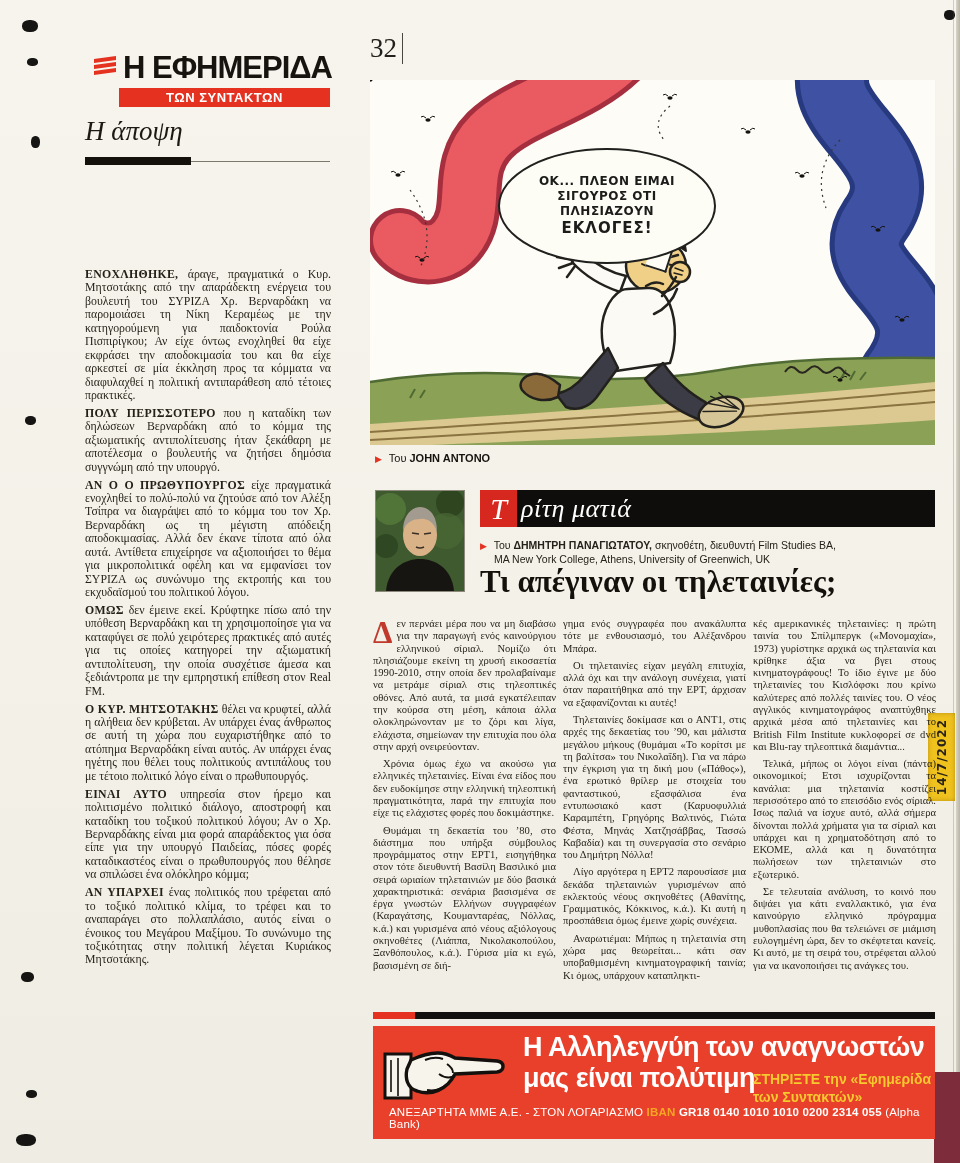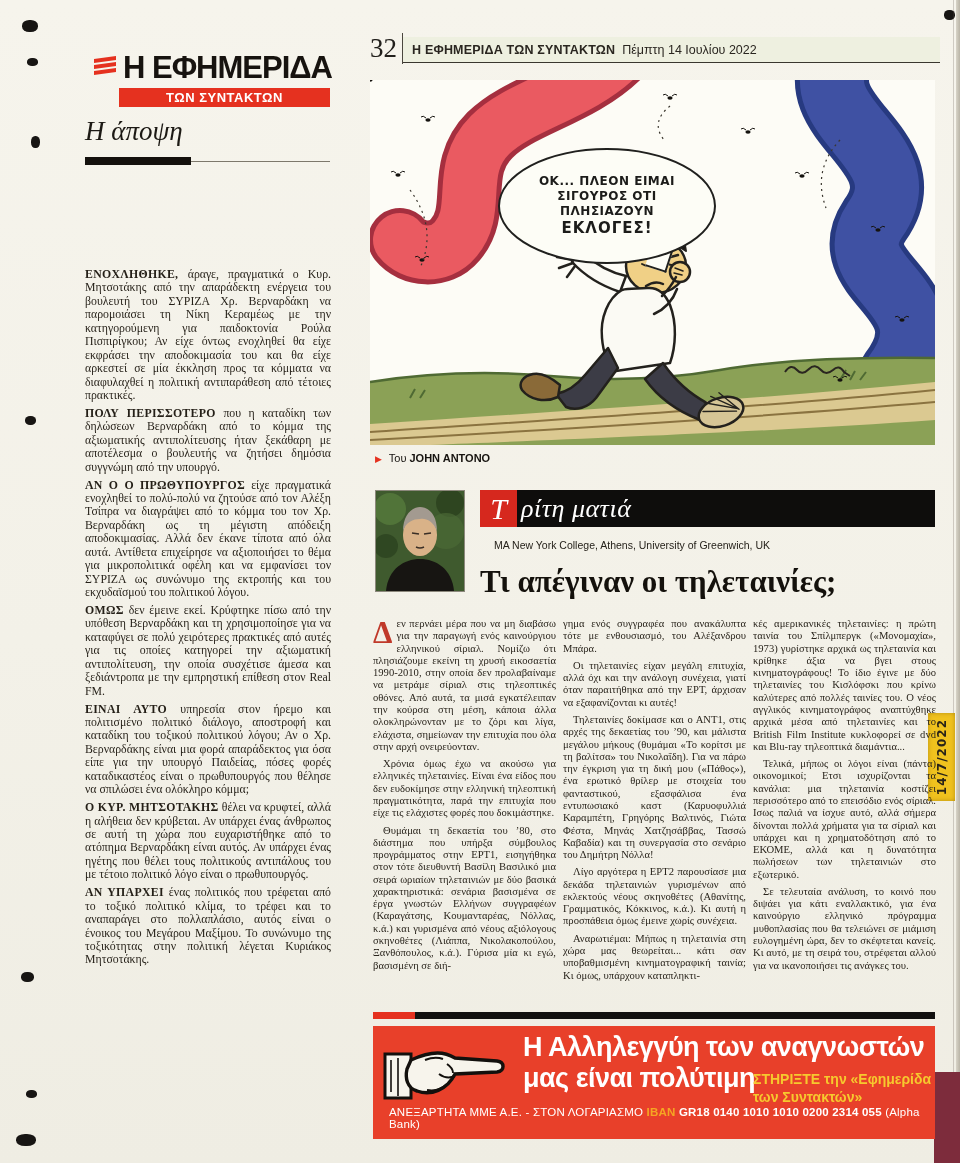--- a/index.html
+++ b/index.html
@@ -114,35 +114,31 @@
           <path d="M2,9 L24,6 L24,10 L2,13 Z" fill="#e5311f"></path>
           <path d="M2,15 L24,12 L24,16 L2,19 Z" fill="#e5311f"></path>
         </svg>
       </span>
       <span class="logo-title">Η ΕΦΗΜΕΡΙΔΑ</span>
     </div>
     <div class="logo-bar">ΤΩΝ ΣΥΝΤΑΚΤΩΝ</div>
   </div>
   <div class="pageno">32</div>
   <div class="mast-sep"></div>
-  <div class="mast-band">
-    <b>Η ΕΦΗΜΕΡΙΔΑ ΤΩΝ ΣΥΝΤΑΚΤΩΝ</b>
-    <span>Πέμπτη 14 Ιουλίου 2022</span>
-  </div>
 
   <div class="op-section">Η άποψη</div>
   <div class="op-ruleline"></div>
   <div class="op-rulebar"></div>
   <div id="op-body">
       <p><b class="op-lead">ΕΝΟΧΛΗΘΗΚΕ, </b><span>άραγε, πραγματικά ο Κυρ. Μητσοτάκης από την απαράδεκτη ενέργεια του βουλευτή του ΣΥΡΙΖΑ Χρ. Βερναρδάκη να παρομοιάσει τη Νίκη Κεραμέως με την κατηγορούμενη για παιδοκτονία Ρούλα Πισπιρίγκου; Αν είχε όντως ενοχληθεί θα είχε εκφράσει την αποδοκιμασία του και θα είχε αρκεστεί σε μία έκκληση προς τα κόμματα να διαφυλαχθεί η πολιτική αντιπαράθεση από τέτοιες πρακτικές.</span></p>
       <p><b class="op-lead">ΠΟΛΥ ΠΕΡΙΣΣΟΤΕΡΟ </b><span>που η καταδίκη των δηλώσεων Βερναρδάκη από το κόμμα της αξιωματικής αντιπολίτευσης ήταν ξεκάθαρη με αποτέλεσμα ο βουλευτής να ζητήσει δημόσια συγγνώμη από την υπουργό.</span></p>
       <p><b class="op-lead">ΑΝ Ο Ο ΠΡΩΘΥΠΟΥΡΓΟΣ </b><span>είχε πραγματικά ενοχληθεί το πολύ-πολύ να ζητούσε από τον Αλέξη Τσίπρα να διαγράψει από το κόμμα του τον Χρ. Βερναρδάκη ως τη μέγιστη απόδειξη αποδοκιμασίας. Αλλά δεν έκανε τίποτα από όλα αυτά. Αντίθετα επιχείρησε να αξιοποιήσει το θέμα για μικροπολιτικά οφέλη και να εμφανίσει τον ΣΥΡΙΖΑ ως συνώνυμο της εκτροπής και του εκχυδαϊσμού του πολιτικού λόγου.</span></p>
       <p><b class="op-lead">ΟΜΩΣ </b><span>δεν έμεινε εκεί. Κρύφτηκε πίσω από την υπόθεση Βερναρδάκη και τη χρησιμοποίησε για να καταφύγει σε πολύ χειρότερες πρακτικές από αυτές για τις οποίες κατηγορεί την αξιωματική αντιπολίτευση, την οποία συσχέτισε άμεσα και ξεδιάντροπα με την εμπρηστική επίθεση στον Real FM.</span></p>
+      <p><b class="op-lead">Ο ΚΥΡ. ΜΗΤΣΟΤΑΚΗΣ </b><span>θέλει να κρυφτεί, αλλά η αλήθεια δεν κρύβεται. Αν υπάρχει ένας άνθρωπος σε αυτή τη χώρα που ευχαριστήθηκε από το ατόπημα Βερναρδάκη είναι αυτός. Αν υπάρχει ένας ηγέτης που θέλει τους πολιτικούς αντιπάλους του με τέτοιο πολιτικό λόγο είναι ο πρωθυπουργός.</span></p>
       <p><b class="op-lead">ΕΙΝΑΙ ΑΥΤΟ </b><span>υπηρεσία στον ήρεμο και πολιτισμένο πολιτικό διάλογο, αποστροφή και καταδίκη του τοξικού πολιτικού λόγου; Αν ο Χρ. Βερναρδάκης είναι μια φορά απαράδεκτος για όσα είπε για την υπουργό Παιδείας, πόσες φορές καταδικαστέος είναι ο πρωθυπουργός που θέλησε να σπιλώσει ένα ολόκληρο κόμμα;</span></p>
-      <p><b class="op-lead">Ο ΚΥΡ. ΜΗΤΣΟΤΑΚΗΣ </b><span>θέλει να κρυφτεί, αλλά η αλήθεια δεν κρύβεται. Αν υπάρχει ένας άνθρωπος σε αυτή τη χώρα που ευχαριστήθηκε από το ατόπημα Βερναρδάκη είναι αυτός. Αν υπάρχει ένας ηγέτης που θέλει τους πολιτικούς αντιπάλους του με τέτοιο πολιτικό λόγο είναι ο πρωθυπουργός.</span></p>
       <p><b class="op-lead">ΑΝ ΥΠΑΡΧΕΙ </b><span>ένας πολιτικός που τρέφεται από το τοξικό πολιτικό κλίμα, το τρέφει και το αναπαράγει στο πολλαπλάσιο, αυτός είναι ο ένοικος του Μεγάρου Μαξίμου. Το συνώνυμο της τοξικότητας στην πολιτική λέγεται Κυριάκος Μητσοτάκης.</span></p>
     </div>
 
   <div class="cartoon">
     <svg width="565" height="365" viewBox="0 0 565 365">
       <rect x="0" y="0" width="565" height="365" fill="#fdfcf6"></rect>
 
       <path d="M250,-25 C210,15 150,25 120,55 C85,90 112,130 85,160 C70,178 42,175 30,160" fill="none" stroke="#a52f3f" stroke-width="64" stroke-linecap="round"></path>
       <path d="M250,-25 C210,15 150,25 120,55 C85,90 112,130 85,160 C70,178 42,175 30,160" fill="none" stroke="#ea5a61" stroke-width="54" stroke-linecap="round"></path>
 
@@ -231,20 +227,24 @@
       <path d="M27,40 C27,24 36,16 44,16 C53,16 61,24 61,40 C57,30 50,27 44,28 C37,28 30,31 27,40 Z" fill="#a39a90"></path>
       <path d="M36,42 l7,1 M48,43 l7,-1" stroke="#3a2f26" stroke-width="1.6"></path>
       <path d="M40,56 q4,2 8,0" stroke="#3a2f26" stroke-width="1.4" fill="none"></path>
     </svg>
   </div>
   <div class="tl-banner">
     <div class="tl-initial">Τ</div>
     <div class="tl-rest">ρίτη ματιά</div>
   </div>
   <div class="tl-byline">
+    <div>
+      <span class="arrow-red">▶</span>
+      <span>Του </span><b>ΔΗΜΗΤΡΗ ΠΑΝΑΓΙΩΤΑΤΟΥ,</b><span> σκηνοθέτη, διευθυντή Film Studies BA,</span>
+    </div>
     <div class="l2">MA New York College, Athens, University of Greenwich, UK</div>
   </div>
   <div class="tl-title">Τι απέγιναν οι τηλεταινίες;</div>
 
   <div id="fcol0" class="fcol">
       <p class="noind"><span class="dropcap">Δ</span>εν περνάει μέρα που να μη διαβάσω για την παραγωγή ενός καινούργιου ελληνικού σίριαλ. Νομίζω ότι πλησιάζουμε εκείνη τη χρυσή εικοσαετία 1990-2010, στην οποία δεν προλαβαίναμε να μετράμε σίριαλ στις τηλεοπτικές οθόνες. Από αυτά, τα μισά εγκατέλειπαν την κούρσα στη μέση, κάποια άλλα ολοκληρώνονταν με το ζόρι και λίγα, ελάχιστα, σημείωναν την επιτυχία που όλα στην αρχή ονειρεύονταν.</p>
       <p>Χρόνια όμως έχω να ακούσω για ελληνικές τηλεταινίες. Είναι ένα είδος που δεν ευδοκίμησε στην ελληνική τηλεοπτική πραγματικότητα, παρά την επιτυχία που είχε τις ελάχιστες φορές που δοκιμάστηκε.</p>
       <p>Θυμάμαι τη δεκαετία του ’80, στο διάστημα που υπήρξα σύμβουλος προγράμματος στην ΕΡΤ1, εισηγήθηκα στον τότε διευθυντή Βασίλη Βασιλικό μια σειρά ωριαίων τηλεταινιών με δύο βασικά χαρακτηριστικά: σενάρια βασισμένα σε έργα γνωστών Ελλήνων συγγραφέων (Καραγάτσης, Κουμανταρέας, Νόλλας, κ.ά.) και γυρισμένα από νέους αξιόλογους σκηνοθέτες (Λιάππα, Νικολακοπούλου, Ξανθόπουλος, κ.ά.). Γύρισα μία κι εγώ, βασισμένη σε διή-</p>
     </div>
   <div id="fcol1" class="fcol">

